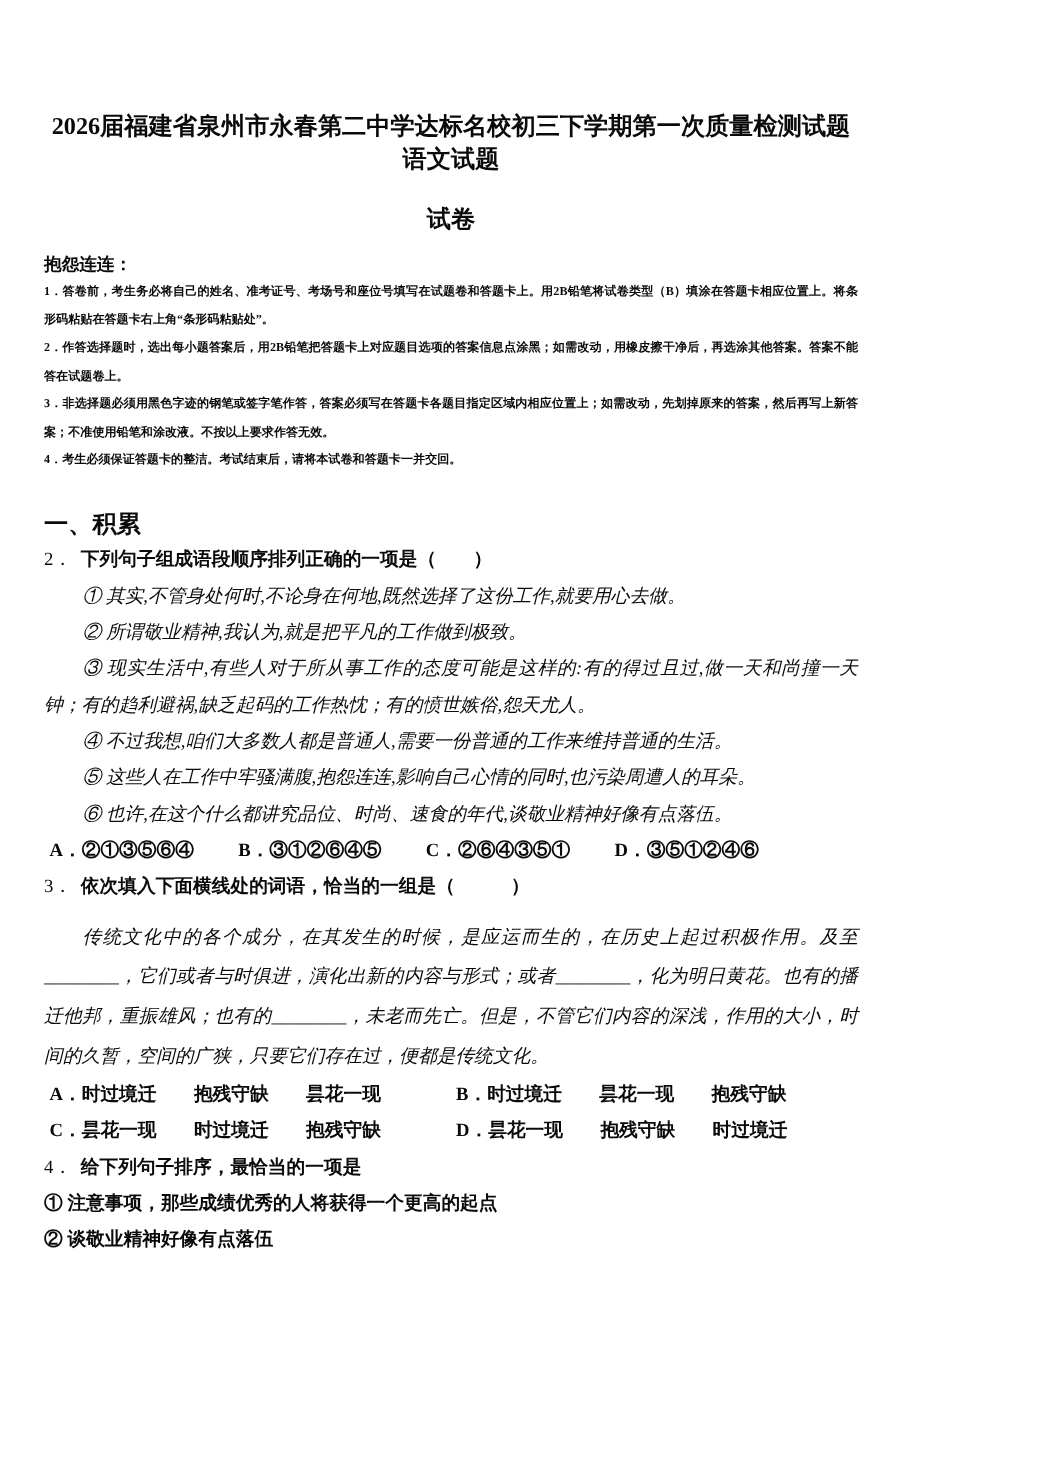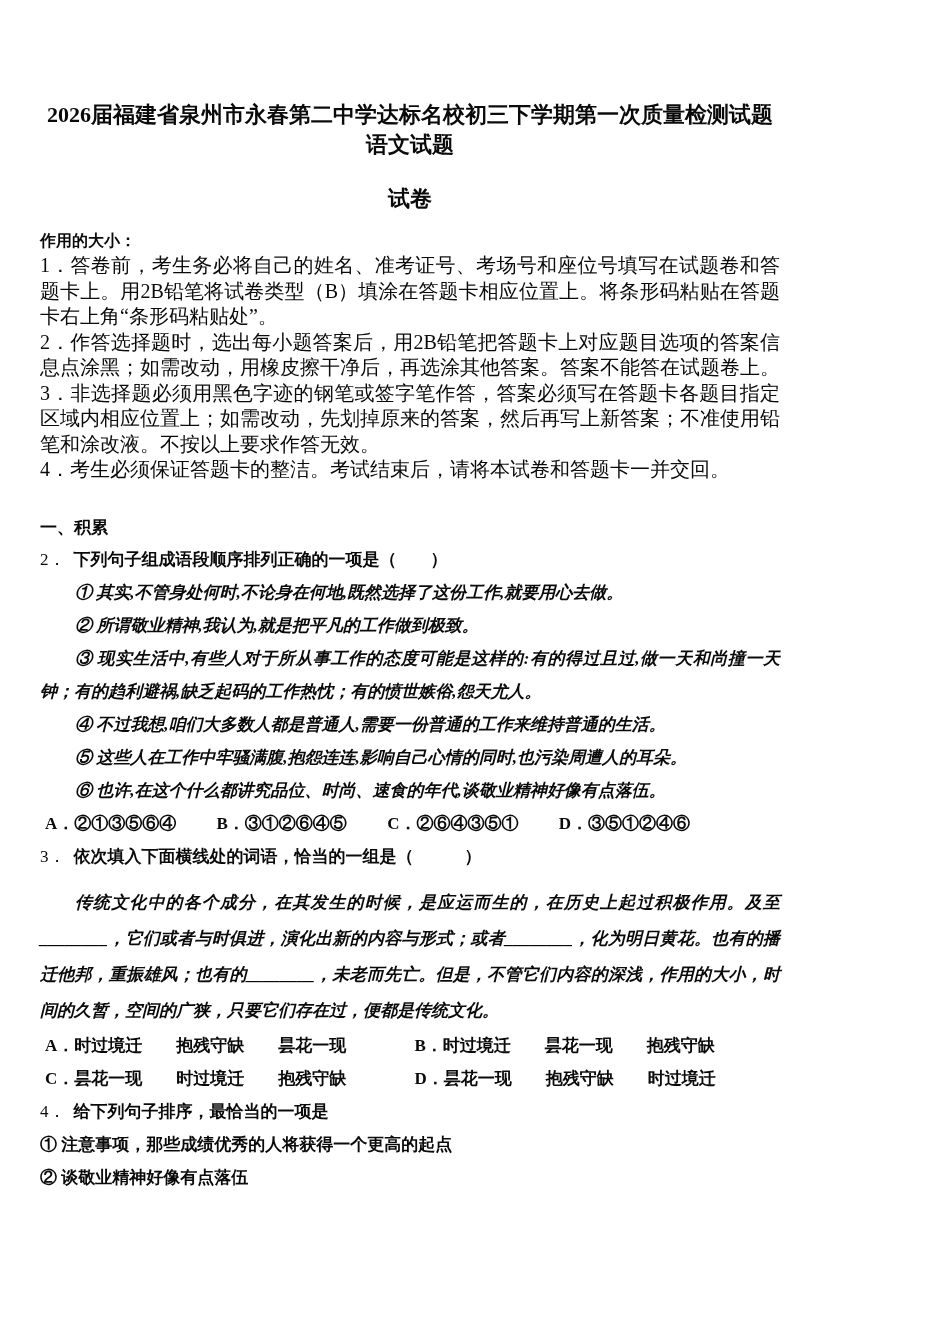--- a/index.html
+++ b/index.html
@@ -4,43 +4,43 @@
 <style>
   html,body{margin:0;padding:0;background:#ffffff;}
   .page{
     width:822px;height:1344px;background:#ffffff;color:#0a0a0a;
     font-family:"Liberation Serif","DejaVu Serif",serif;
     box-sizing:border-box;padding:100px 42px 0 40px;overflow:hidden;
   }
   .title{font-size:22px;font-weight:bold;text-align:center;line-height:30px;margin:0;}
   .title-line2{margin-top:24px;}
   .notice-heading{margin-top:15px;font-size:16px;font-weight:bold;line-height:24px;}
-  .notice-item{font-size:20px;font-weight:normal;line-height:25.5px;text-align:justify;margin:0;}
-  .section-heading{margin-top:30px;font-size:17px;font-weight:bold;line-height:30px;}
+  .notice-item{font-size:11px;font-weight:bold;line-height:25.5px;text-align:justify;margin:0;}
+  .section-heading{margin-top:30px;font-size:22px;font-weight:bold;line-height:30px;}
   .qline{font-size:17px;font-weight:bold;line-height:33px;margin:0;text-align:justify;}
   .qnum{font-weight:normal;margin-right:8px;}
   .opt{padding-left:5px;}
   .kaiti{
-    font-size:17px;font-weight:bold;font-style:italic;
+    font-size:17px;font-weight:normal;font-style:italic;
     line-height:33px;margin:0;text-indent:35px;text-align:justify;
   }
   .passage{line-height:36px;margin-top:12px;}
   .inline-opts .opt-seg{margin-right:36px;}
   .optrow .opt-seg{margin-right:64px;margin-top:17px;}
 </style>
 </head>
 <body>
 
 <div class="page">
 
   <div class="title">2026届福建省泉州市永春第二中学达标名校初三下学期第一次质量检测试题语文试题</div>
   <div class="title title-line2">试卷</div>
 
   <div class="notice">
-    <div class="notice-heading">作用的大小：</div>
+    <div class="notice-heading">抱怨连连：</div>
     <p class="notice-item">1．答卷前，考生务必将自己的姓名、准考证号、考场号和座位号填写在试题卷和答题卡上。用2B铅笔将试卷类型（B）填涂在答题卡相应位置上。将条形码粘贴在答题卡右上角“条形码粘贴处”。</p>
     <p class="notice-item">2．作答选择题时，选出每小题答案后，用2B铅笔把答题卡上对应题目选项的答案信息点涂黑；如需改动，用橡皮擦干净后，再选涂其他答案。答案不能答在试题卷上。</p>
     <p class="notice-item">3．非选择题必须用黑色字迹的钢笔或签字笔作答，答案必须写在答题卡各题目指定区域内相应位置上；如需改动，先划掉原来的答案，然后再写上新答案；不准使用铅笔和涂改液。不按以上要求作答无效。</p>
     <p class="notice-item">4．考生必须保证答题卡的整洁。考试结束后，请将本试卷和答题卡一并交回。</p>
   </div>
 
   <div class="section-heading">一、积累</div>
 
 
   <div>

